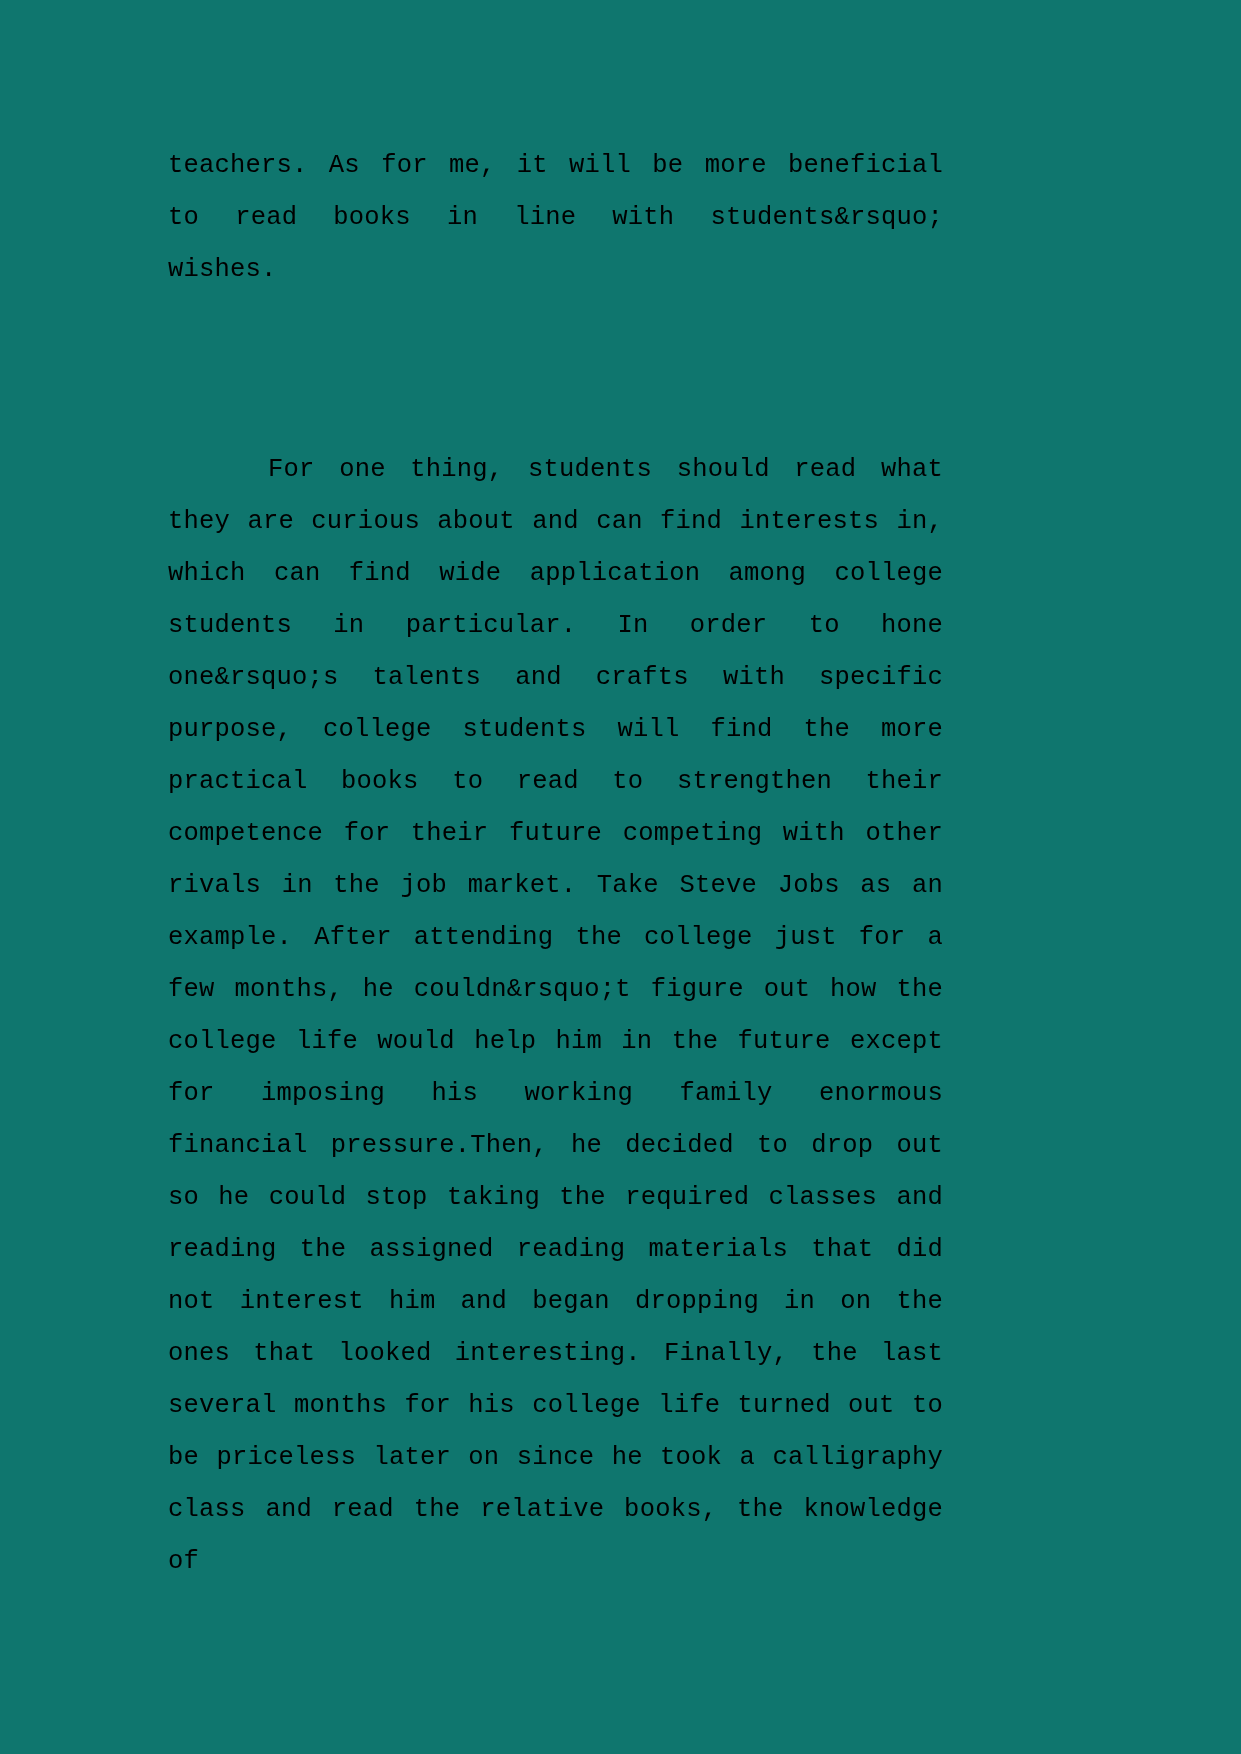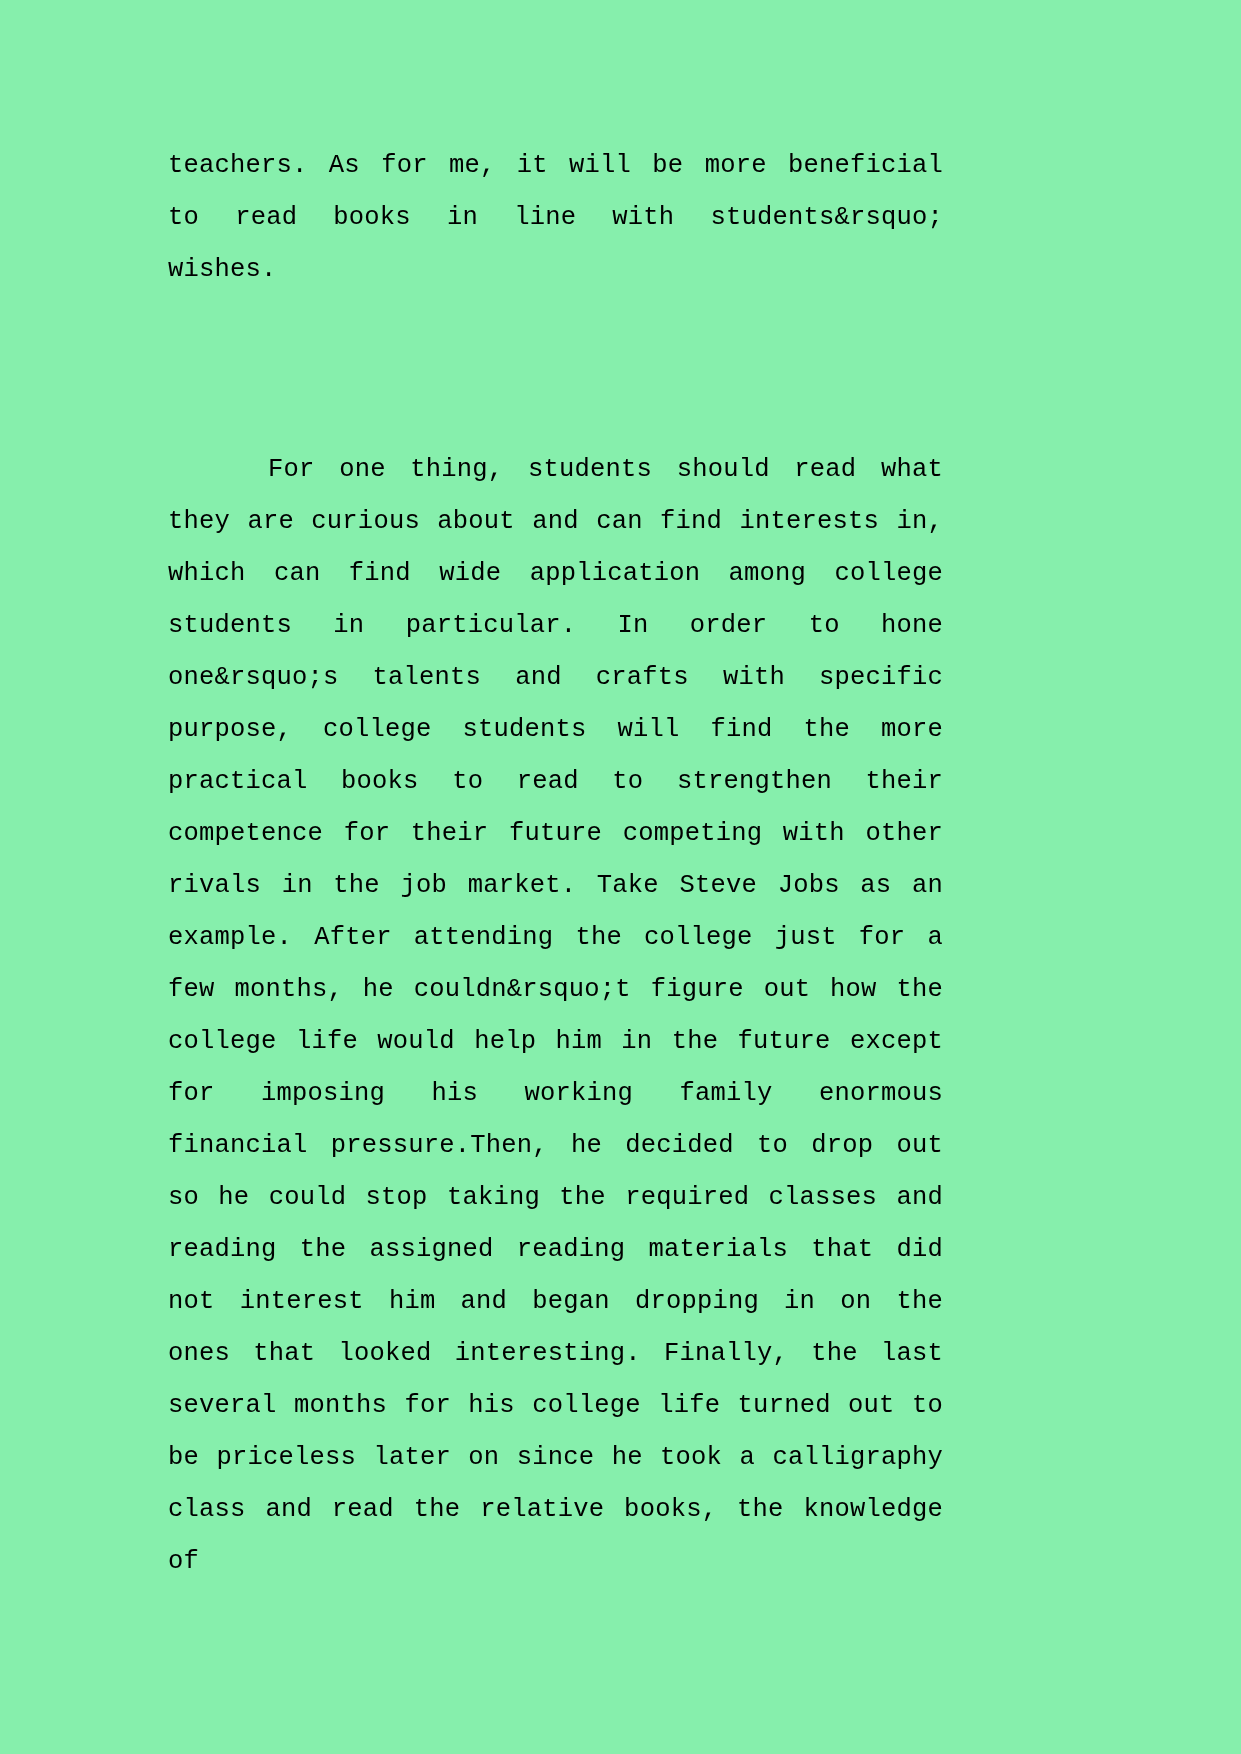--- a/index.html
+++ b/index.html
@@ -10,21 +10,21 @@
   body {
     width: 1241px;
     height: 1754px;
     font-family: "Liberation Mono", "DejaVu Sans Mono", monospace;
     color: #000000;
   }
   .page {
     position: relative;
     width: 1241px;
     height: 1754px;
-    background: #86efac;
+    background: #0f766e;
     box-sizing: border-box;
     padding: 140px 168px 0 168px;
   }
   .doc-body {
     width: 775px;
   }
   p.para {
     margin: 0;
     font-size: 25.5px;
     line-height: 52px;

